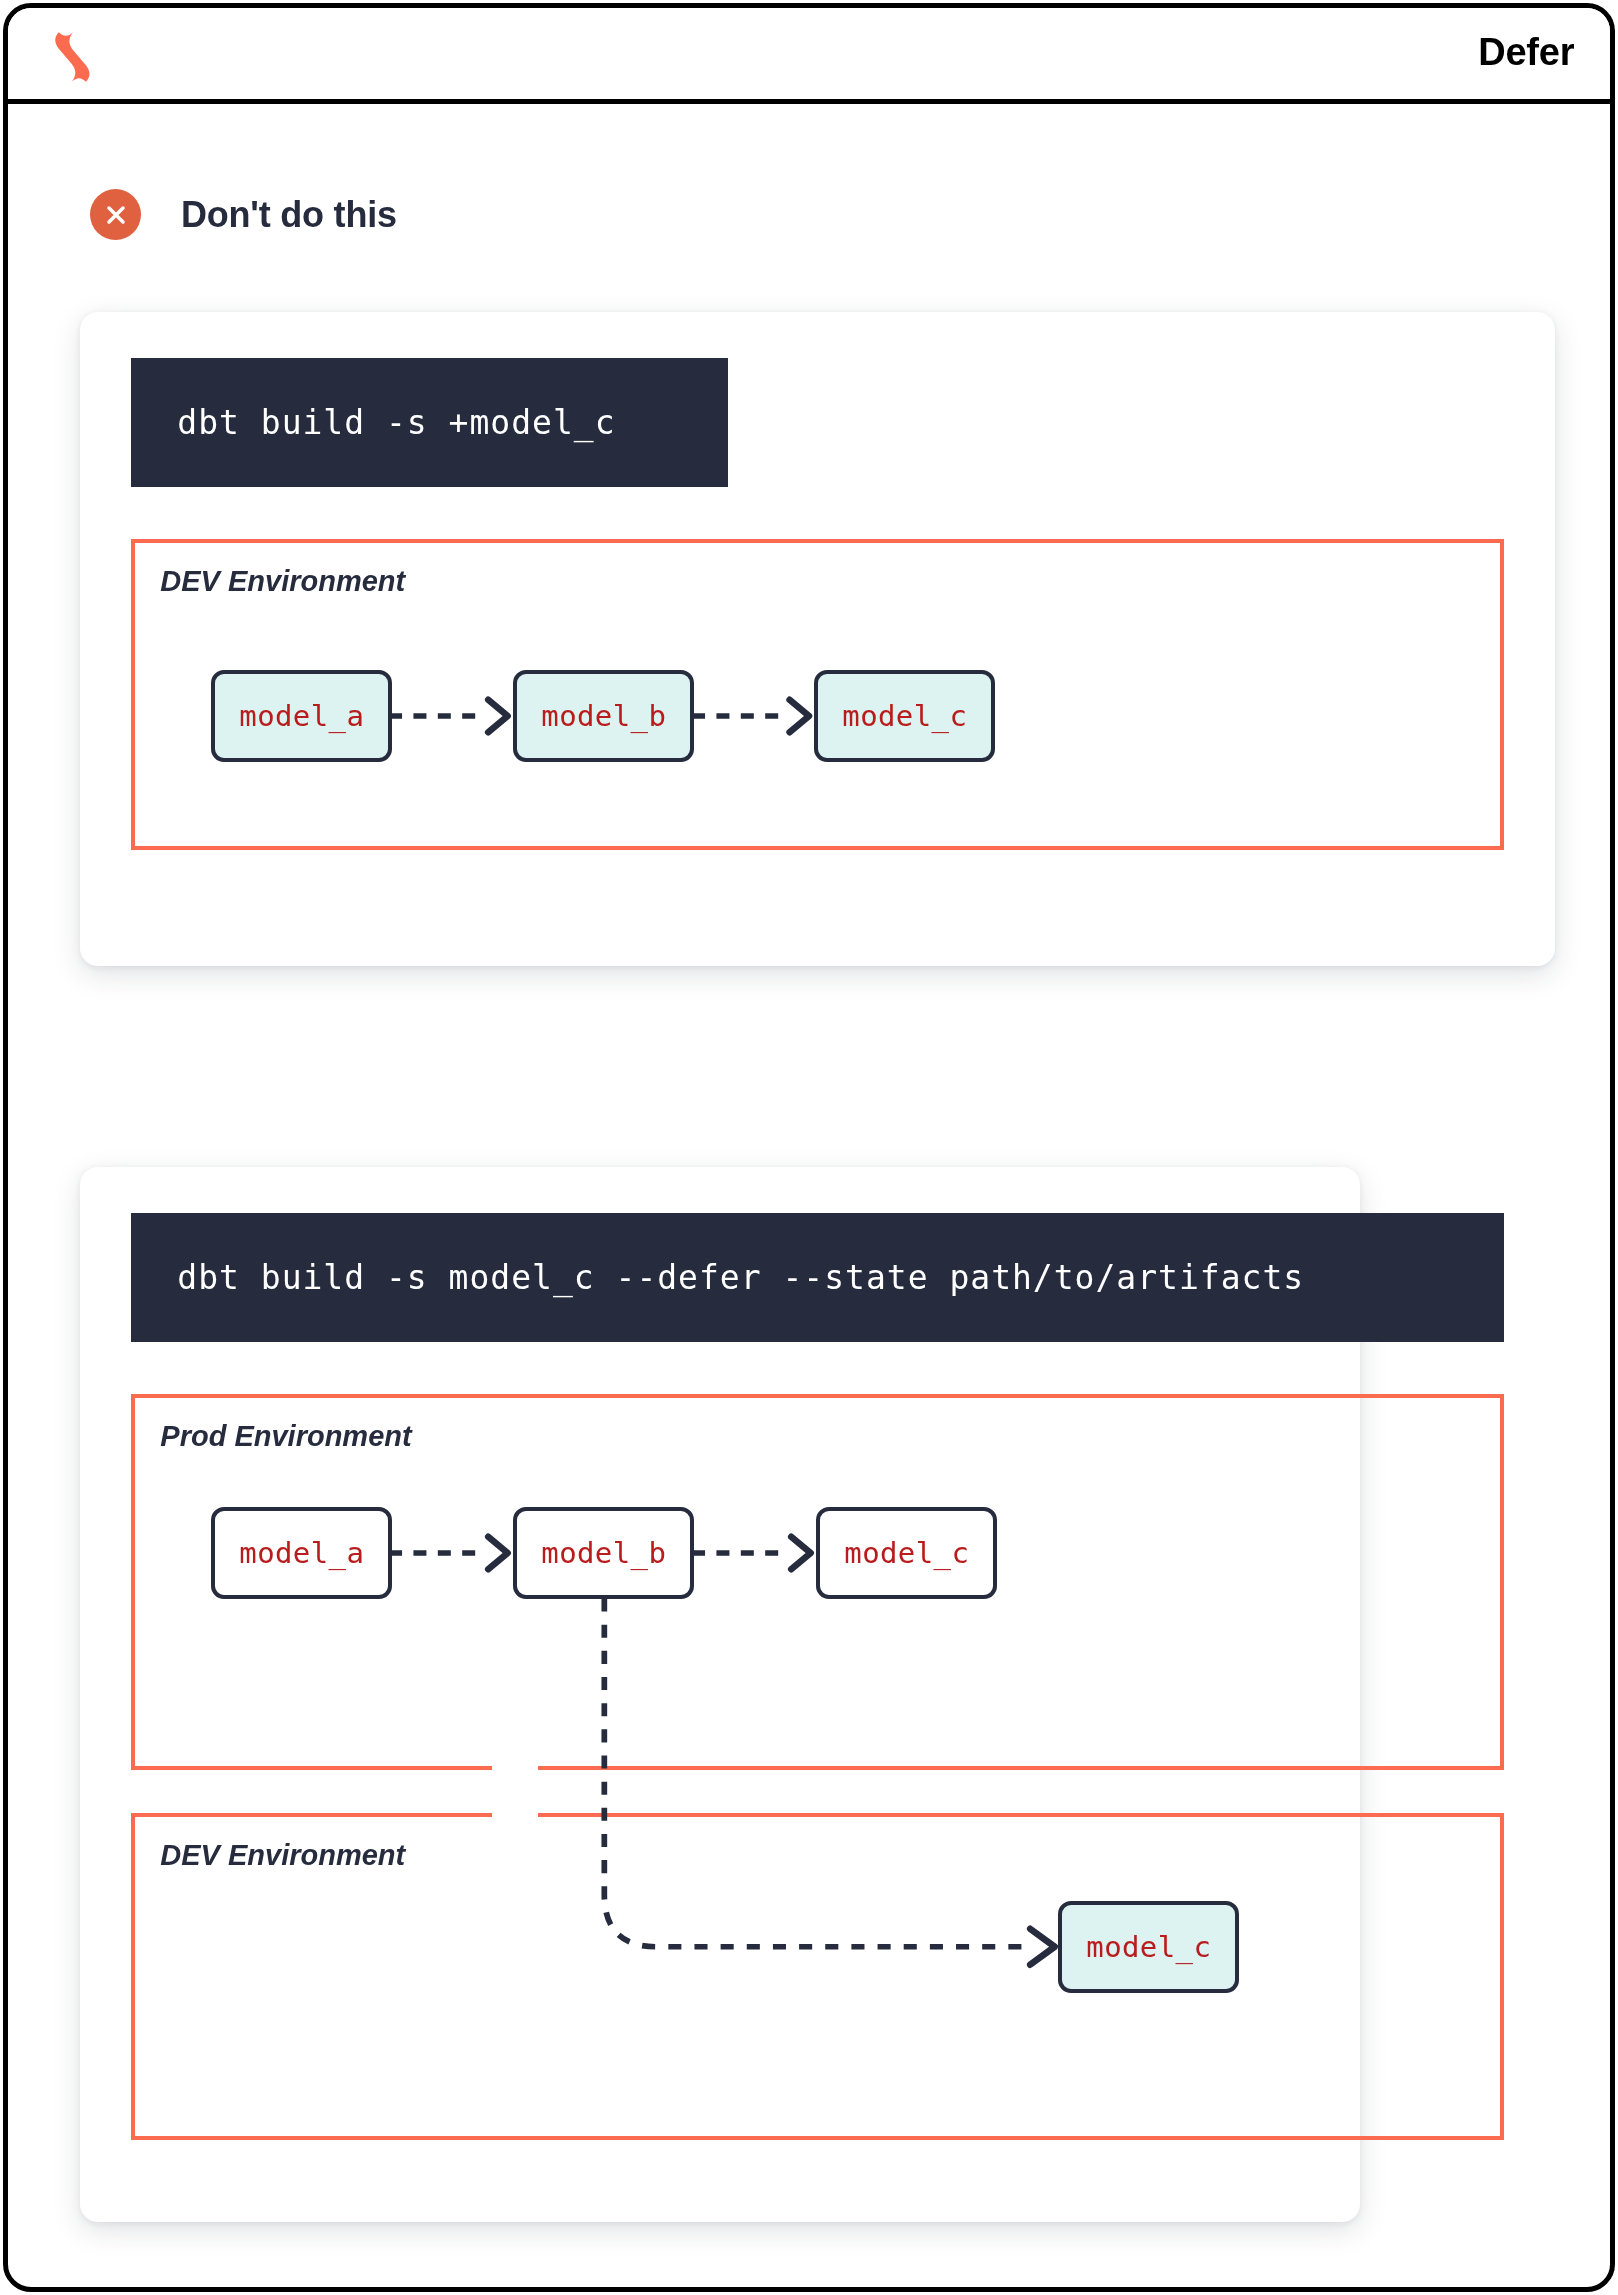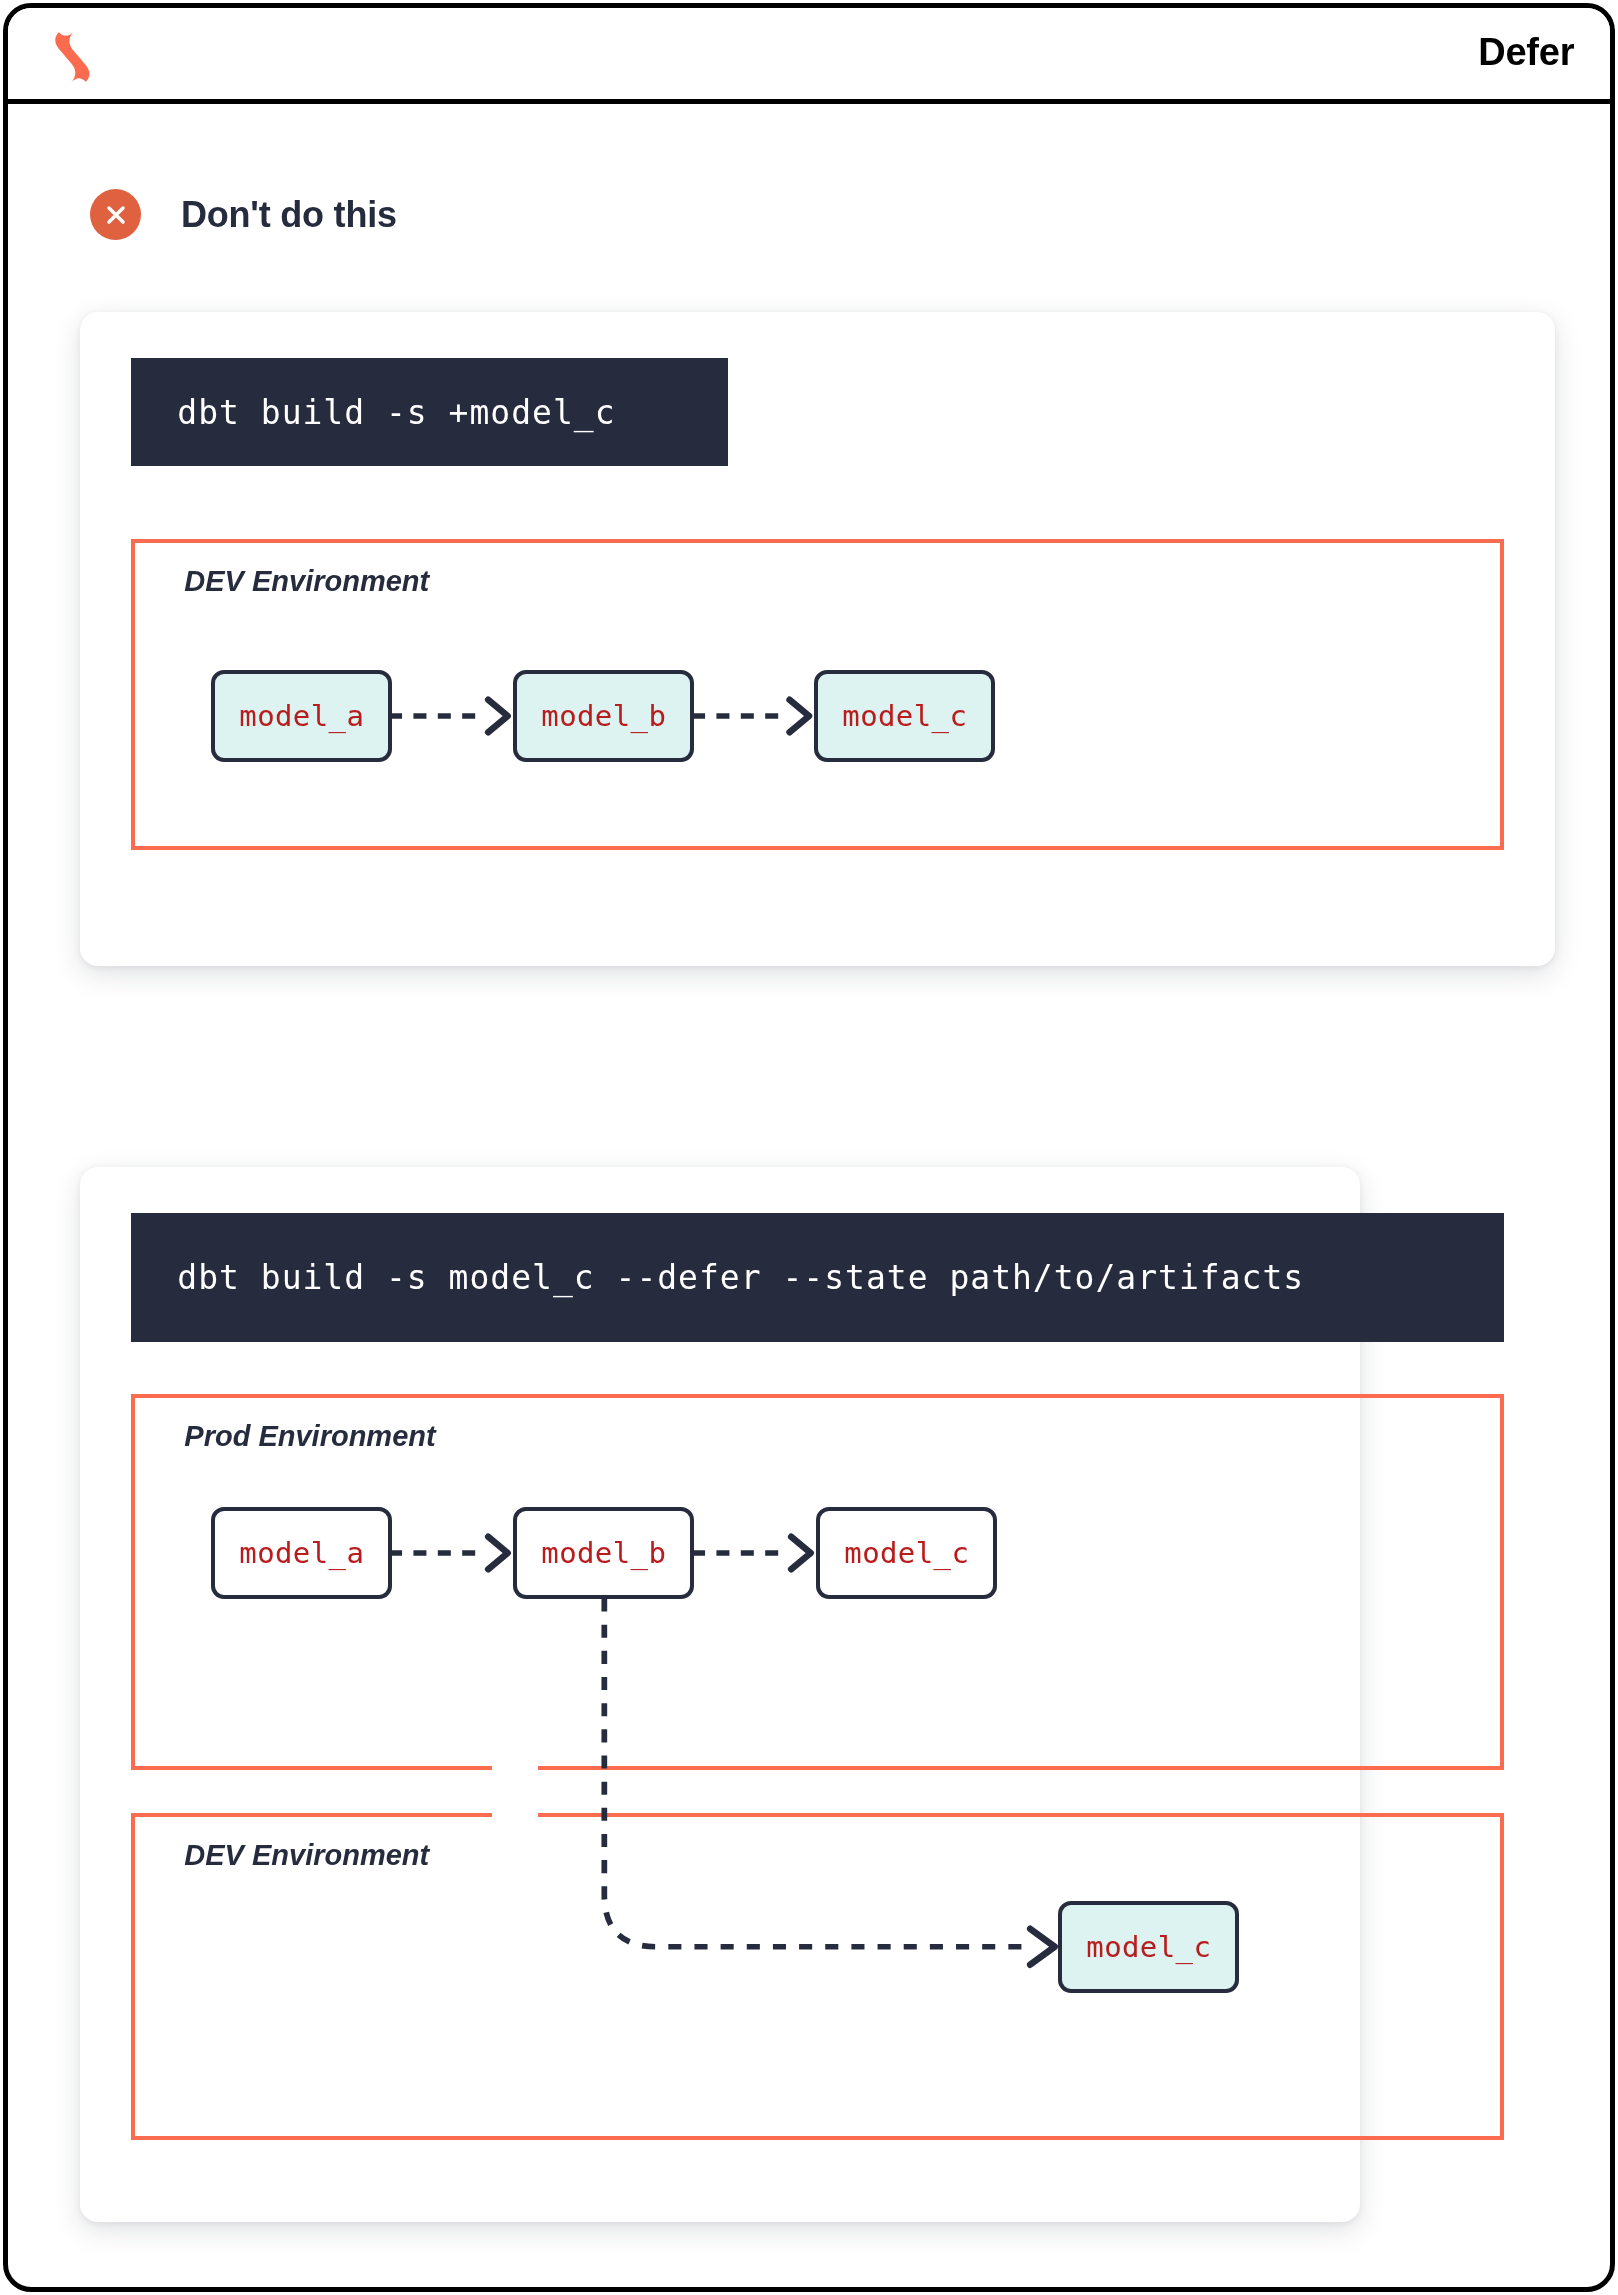--- a/index.html
+++ b/index.html
@@ -101,21 +101,20 @@
     border: 4.1px solid #FB6B50;
     background: transparent;
   }
   .env-label {
     position: absolute;
     font-size: 29px;
     font-style: italic;
     font-weight: 700;
     color: #262C3E;
     white-space: nowrap;
-    margin-left: 24px;
   }
 
   
   .env-split {
     position: absolute;
     border: 4.1px solid #FB6B50;
     background: transparent;
   }
   .env-split.top-open   { border-top-color: transparent; }
   .env-split.bot-open   { border-bottom-color: transparent; }
@@ -168,21 +167,21 @@
     <span class="badge bad">
       <svg width="28" height="28" viewBox="0 0 24 24" aria-hidden="true">
         <path d="M6 6 L18 18 M18 6 L6 18" stroke="#ffffff" stroke-width="3" stroke-linecap="round" fill="none"></path>
       </svg>
     </span>
     <span class="section-title">Don't do this</span>
   </div>
 
   <div class="card" style="left:72px; top:304px; width:1475px; height:654px;">
 
-    <div class="code" style="left:51px; top:46px; width:597px; height:108px;">dbt build -s +model_c</div>
+    <div class="code" style="left:51px; top:46px; width:597px; height:129px;">dbt build -s +model_c</div>
 
     <div class="env" style="left:51px; top:227px; width:1373px; height:311px;"></div>
     <div class="env-label" style="left:80px; top:253px;">DEV Environment</div>
 
     <div class="node cyan" style="left:131px; top:358px; width:181px; height:92px;">model_a</div>
     <div class="node cyan" style="left:433px; top:358px; width:181px; height:92px;">model_b</div>
     <div class="node cyan" style="left:734px; top:358px; width:181px; height:92px;">model_c</div>
 
     <svg class="conn" style="left:307px; top:378px;" width="139" height="52" viewBox="0 0 170 64">
       <line x1="2" y1="32" x2="120" y2="32" stroke="#262C3E" stroke-width="7" stroke-dasharray="16 14" stroke-linecap="butt"></line>

